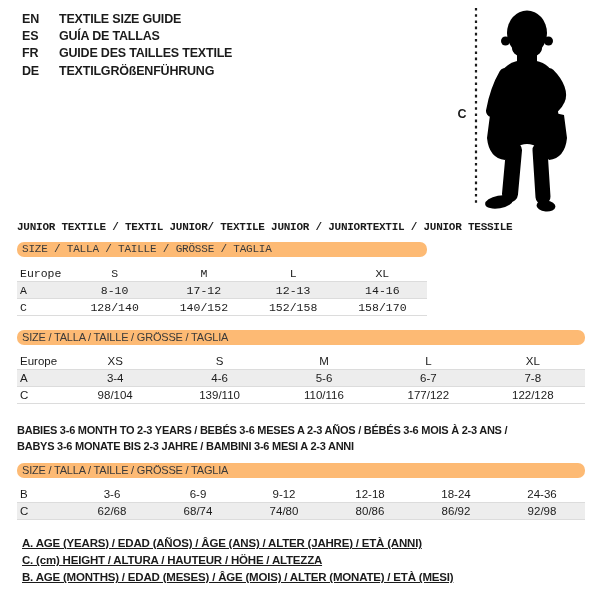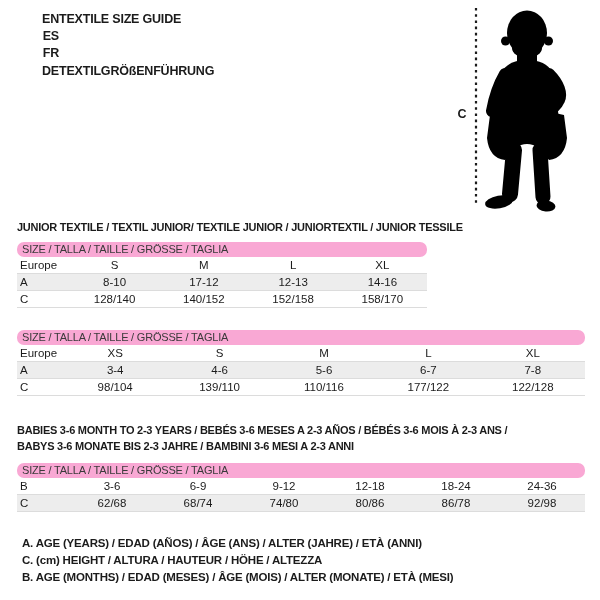--- a/index.html
+++ b/index.html
@@ -1,56 +1,58 @@
 <!DOCTYPE html>
 <html><head>
 <meta charset="utf-8">
 <style>
   html,body{margin:0;padding:0;background:#fff;}
   .canvas{
     position:relative;width:600px;height:600px;background:#ffffff;
     color:#1b1b1b;font-family:"Liberation Sans",sans-serif;overflow:hidden;
   }
   
-  .lang-block{position:absolute;left:22px;top:11px;font-weight:700;font-size:12.5px;letter-spacing:-0.2px;text-align:right;}
+  .lang-block{position:absolute;left:22px;top:11px;font-weight:700;font-size:12.5px;letter-spacing:-0.2px;}
   .lang-row{display:flex;line-height:17.2px;white-space:nowrap;}
   .lang-code{width:37px;flex:none;}
   
   .figure{position:absolute;left:440px;top:0;width:160px;height:215px;}
   
   .table-wrap{position:absolute;left:17px;}
   .tbl-title{font-weight:700;font-size:11px;line-height:16px;letter-spacing:-0.25px;white-space:nowrap;}
   .subsc{font-size:8px;vertical-align:-2px;}
-  .band{height:15px;line-height:15px;background:#f9a8d4;color:#3a3a3a;font-size:11px;
+  .band{height:15px;line-height:15px;background:#fdba74;color:#3a3a3a;font-size:11px;
         padding-left:5px;letter-spacing:-0.2px;white-space:nowrap;overflow:hidden;border-radius:7px;}
   .m1{margin-top:7px;} .m2{margin-top:11px;} .m3{margin-top:9px;}
-  table.size-table{width:100%;border-collapse:collapse;table-layout:fixed;font-size:11.5px;color:#1b1b1b;}
+  table.size-table{width:100%;border-collapse:collapse;table-layout:fixed;font-size:11.5px;color:#1b1b1b;margin-top:8px;}
   .size-table td{height:16px;padding:0;text-align:center;border-bottom:1px solid #dcdcdc;
                  white-space:nowrap;overflow:hidden;}
   .size-table td.label{text-align:left;padding-left:3px;}
   tr.stripe td{background:#ededed;}
   
   .footnotes{position:absolute;left:22px;top:535px;font-weight:700;font-size:11.5px;
-             line-height:17.2px;letter-spacing:-0.2px;white-space:nowrap;}
+             line-height:17.2px;letter-spacing:-0.2px;white-space:nowrap;text-decoration:underline;}
 </style>
 </head>
 <body>
 
 <div class="canvas">
 
   <div class="lang-block">
     <div class="lang-row">
       <span class="lang-code">EN</span>
       <span class="lang-title">TEXTILE SIZE GUIDE</span>
     </div>
     <div class="lang-row">
       <span class="lang-code">ES</span>
+      <span class="lang-title">GUÍA DE TALLAS</span>
     </div>
     <div class="lang-row">
       <span class="lang-code">FR</span>
+      <span class="lang-title">GUIDE DES TAILLES TEXTILE</span>
     </div>
     <div class="lang-row">
       <span class="lang-code">DE</span>
       <span class="lang-title">TEXTILGRÖßENFÜHRUNG</span>
     </div>
   </div>
 
   <svg class="figure" viewBox="440 0 160 215" xmlns="http://www.w3.org/2000/svg" aria-hidden="true">
     <line x1="476" y1="8" x2="476" y2="206" stroke="#1b1b1b" stroke-width="2.2" stroke-dasharray="2.6,3.6"></line>
     <text x="462" y="118" font-size="12.5" font-weight="bold" text-anchor="middle" font-family="Liberation Sans, sans-serif" fill="#1b1b1b">C</text>
@@ -70,21 +72,21 @@
       <path d="M490 115 Q527 106 564 115 L567 138 Q565 158 549 160 L539 148 Q527 140 515 148 L505 160 Q489 158 487 138 Z"></path>
 
       <path d="M514 150 L510 194" stroke="#000" stroke-width="16" stroke-linecap="round" fill="none"></path>
       <path d="M540 150 L543 197" stroke="#000" stroke-width="15" stroke-linecap="round" fill="none"></path>
 
       <ellipse cx="499" cy="202" rx="14" ry="6.3" transform="rotate(-10 499 202)"></ellipse>
       <ellipse cx="546" cy="206" rx="9.5" ry="5.5" transform="rotate(5 546 206)"></ellipse>
     </g>
   </svg>
 
-  <div class="table-wrap" style="top:219px;width:410px;">
+  <div class="table-wrap" style="top:219px;width:410px;font-family:Liberation Mono, monospace;">
     <div class="tbl-title">JUNIOR TEXTILE / TEXTIL JUNIOR/ TEXTILE JUNIOR / JUNIORTEXTIL / JUNIOR TESSILE</div>
     <div class="band m1">SIZE / TALLA / TAILLE / GRÖSSE / TAGLIA</div>
     <table class="size-table">
       <colgroup>
           <col style="width:53px">
           <col>
           <col>
           <col>
           <col>
         </colgroup>
@@ -177,21 +179,21 @@
           <td>12-18</td>
           <td>18-24</td>
           <td>24-36</td>
         </tr>
         <tr class="stripe">
           <td class="label">C</td>
           <td>62/68</td>
           <td>68/74</td>
           <td>74/80</td>
           <td>80/86</td>
-          <td>86/78</td>
+          <td>86/92</td>
           <td>92/98</td>
         </tr>
       </tbody>
     </table>
   </div>
 
   <div class="footnotes">
     <div>A. AGE (YEARS) / EDAD (AÑOS) / ÂGE (ANS) / ALTER (JAHRE) / ETÀ (ANNI)</div>
     <div>C. (cm) HEIGHT / ALTURA / HAUTEUR / HÖHE / ALTEZZA</div>
     <div>B. AGE (MONTHS) / EDAD (MESES) / ÂGE (MOIS) / ALTER (MONATE) / ETÀ (MESI)</div>

